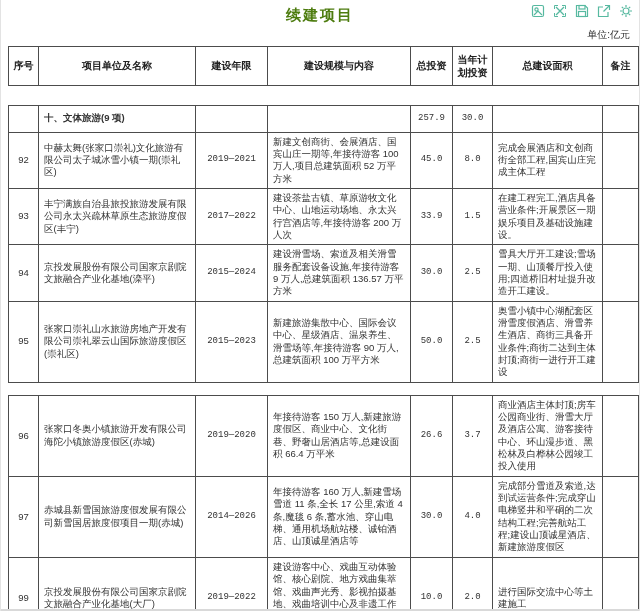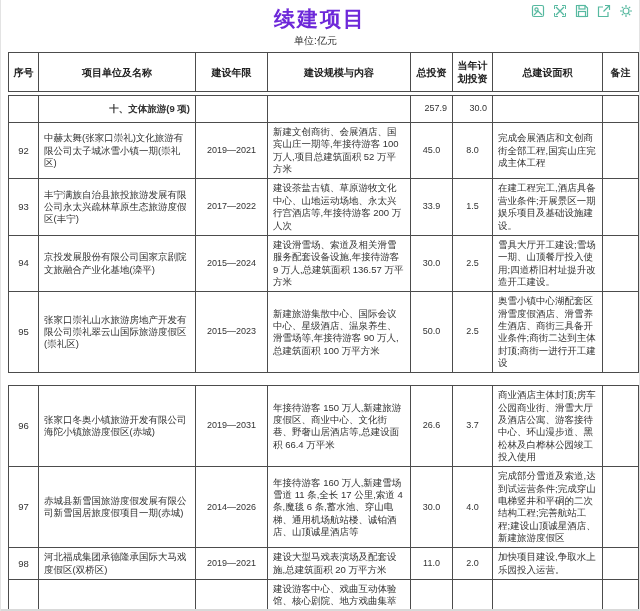--- a/index.html
+++ b/index.html
@@ -5,52 +5,52 @@
   html,body{margin:0;padding:0;}
   body{
     width:640px;height:611px;position:relative;overflow:hidden;
     background:#ffffff;color:#333;
     font-family:"Liberation Sans","DejaVu Sans",sans-serif;
     border-left:1px solid #e3e3e3;border-right:1px solid #e3e3e3;
     box-sizing:border-box;
   }
   .page-frame{position:absolute;left:0;right:0;bottom:0;height:2px;background:#d9d9d9;}
   .title{
-    text-align:center;font-size:21px;font-weight:bold;color:#6d28d9;
+    text-align:center;font-size:15px;font-weight:bold;color:#4d7c0f;
     padding-top:7px;letter-spacing:2px;line-height:1.1;
   }
   .toolbar{
     position:absolute;top:4px;right:6px;display:flex;gap:8px;align-items:center;
   }
   .toolbar .icon{width:14px;height:14px;display:inline-block;cursor:pointer;}
   .unit-label{
-    text-align:center;font-size:10px;color:#2c2c2c;margin:4px 9px 4px 0;
+    text-align:right;font-size:10px;color:#2c2c2c;margin:4px 9px 4px 0;
   }
   table{
     border-collapse:collapse;table-layout:fixed;
     margin-left:7px;width:630px;
   }
-  .tbl-header{margin-bottom:3px;}
+  .tbl-header{margin-bottom:19px;}
   .tbl-block1{margin-bottom:12px;}
   th,td{
     border:1px solid #4c4c4c;
     font-size:9.5px;line-height:1.3;
     padding:3px 5px;vertical-align:middle;
     color:#323232;overflow:hidden;
     word-break:break-all;
   }
   th{
     font-weight:bold;text-align:center;font-size:10px;
     padding:6px 2px;color:#222;
   }
   td{text-align:center;}
   td.ta-l{text-align:left;}
   .section-name{font-weight:bold;text-align:left;}
-  .section-row td{height:20px;text-align:right;}
-  .num{font-family:Liberation Sans, sans-serif;font-size:9px;}
+  .section-row td{height:20px;}
+  .num{font-family:Liberation Mono, monospace;font-size:9px;}
   col.c-no{width:30px;}
   col.c-name{width:157px;}
   col.c-years{width:72px;}
   col.c-content{width:143px;}
   col.c-total{width:42px;}
   col.c-plan{width:40px;}
   col.c-goal{width:110px;}
   col.c-remark{width:36px;}
 </style>
 </head>
@@ -195,48 +195,38 @@
       <col class="c-content">
     <col class="c-total">
       <col class="c-plan">
       <col class="c-goal">
       <col class="c-remark">
   </colgroup>
   <tbody>
       <tr>
     <td>96</td>
     <td class="ta-l">张家口冬奥小镇旅游开发有限公司海陀小镇旅游度假区(赤城)</td>
-    <td class="num">2019—2031</td>
+    <td class="num">2019—2020</td>
     <td class="ta-l">年接待游客 150 万人,新建旅游度假区、商业中心、文化街巷、野奢山居酒店等,总建设面积 66.4 万平米</td>
     <td class="num">26.6</td>
     <td class="num">3.7</td>
     <td class="ta-l">商业酒店主体封顶;房车公园商业街、滑雪大厅及酒店公寓、游客接待中心、环山漫步道、黑松林及白桦林公园竣工投入使用</td>
     <td></td>
   </tr>
       <tr>
     <td>97</td>
     <td class="ta-l">赤城县新雪国旅游度假发展有限公司新雪国居旅度假项目一期(赤城)</td>
     <td class="num">2014—2026</td>
     <td class="ta-l">年接待游客 160 万人,新建雪场雪道 11 条,全长 17 公里,索道 4 条,魔毯 6 条,蓄水池、穿山电梯、通用机场航站楼、诚铂酒店、山顶诚星酒店等</td>
     <td class="num">30.0</td>
     <td class="num">4.0</td>
     <td class="ta-l">完成部分雪道及索道,达到试运营条件;完成穿山电梯竖井和平硐的二次结构工程;完善航站工程;建设山顶诚星酒店、新建旅游度假区</td>
     <td></td>
   </tr>
       <tr>
-    <td>98</td>
-    <td class="ta-l">河北福成集团承德隆承国际大马戏度假区(双桥区)</td>
-    <td class="num">2019—2021</td>
-    <td class="ta-l">建设大型马戏表演场及配套设施,总建筑面积 20 万平方米</td>
-    <td class="num">11.0</td>
-    <td class="num">2.0</td>
-    <td class="ta-l">加快项目建设,争取水上乐园投入运营。</td>
-    <td></td>
-  </tr>
-      <tr>
     <td>99</td>
     <td class="ta-l">京投发展股份有限公司国家京剧院文旅融合产业化基地(大厂)</td>
     <td class="num">2019—2022</td>
     <td class="ta-l">建设游客中心、戏曲互动体验馆、核心剧院、地方戏曲集萃馆、戏曲声光秀、影视拍摄基地、戏曲培训中心及非遗工作室及配套设施,总建筑面积 14.4 万平方米</td>
     <td class="num">10.0</td>
     <td class="num">2.0</td>
     <td class="ta-l">进行国际交流中心等土建施工</td>
     <td></td>
   </tr>
     </tbody>

